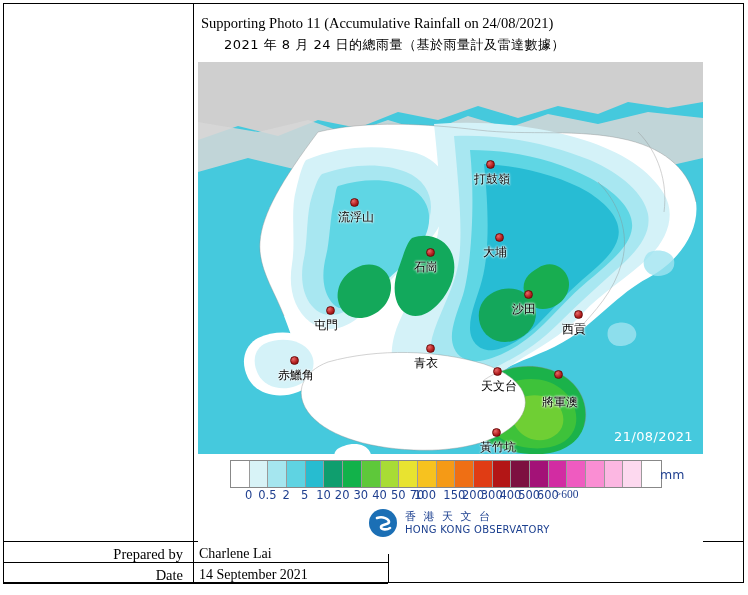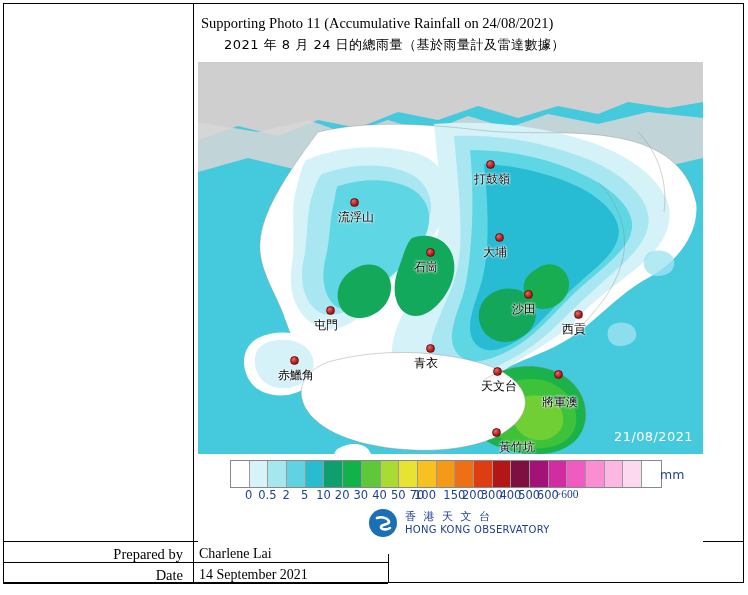--- a/index.html
+++ b/index.html
@@ -370,21 +370,21 @@
         <div class="station" style="left: 295px; top: 305px;">
           <span class="dot" style="left: 0px; top: 0px;"></span>
           <span class="name" style="left: -12px; top: 11px;">天文台</span>
         </div>
         <div class="station" style="left: 356px; top: 308px;">
           <span class="dot" style="left: 0px; top: 0px;"></span>
           <span class="name" style="left: -12px; top: 24px;">將軍澳</span>
         </div>
         <div class="station" style="left: 294px; top: 366px;">
           <span class="dot" style="left: 0px; top: 0px;"></span>
-          <span class="name" style="left: -12px; top: 11px; margin-left: 19px;">黃竹坑</span>
+          <span class="name" style="left: -12px; top: 11px;">黃竹坑</span>
         </div>
         <div class="station" style="left: 152px; top: 398px;"></div>
       </div>
   </div>
 
   <div class="legend">
     <div class="swatches" id="legend-swatches">
         <div class="swatch" style="background: rgb(255, 255, 255); width: 18.6957px;"></div>
         <div class="swatch" style="background: rgb(216, 243, 247); width: 18.6957px;"></div>
         <div class="swatch" style="background: rgb(165, 230, 239); width: 18.6957px;"></div>

